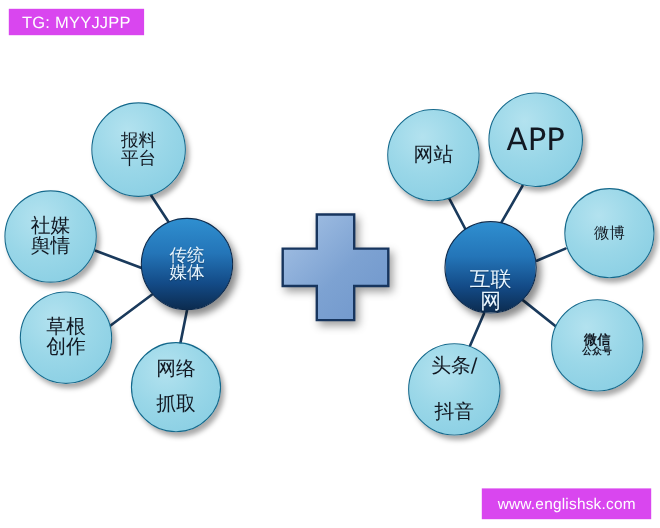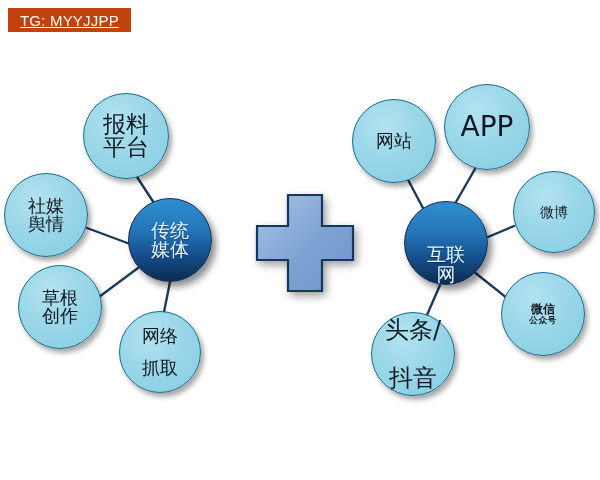--- a/index.html
+++ b/index.html
@@ -18,30 +18,29 @@
   #canvas {
     position: absolute;
     left: 0; top: 0;
     width: 600px;
     height: 480px;
   }
 
   
   .badge {
     position: absolute;
-    background: #c2410c;
+    background: #d946ef;
     color: #ffffff;
     font-family: "Liberation Sans", sans-serif;
     font-size: 15px;
     letter-spacing: 0.2px;
     display: flex;
     align-items: center;
     justify-content: center;
     white-space: nowrap;
-    text-decoration: underline;
   }
   #badge-tg {
     left: 8px;
     top: 8px;
     height: 24px;
     padding: 0 12px;
   }
   #badge-site {
     right: 8px;
     bottom: 8px;
@@ -107,54 +106,54 @@
       <line x1="99" y1="297" x2="138" y2="268" stroke="#1a3a5c" stroke-width="2.4" stroke-linecap="round"></line>
       <line x1="164" y1="312" x2="170" y2="282" stroke="#1a3a5c" stroke-width="2.4" stroke-linecap="round"></line>
       <line x1="405" y1="174" x2="424" y2="210" stroke="#1a3a5c" stroke-width="2.4" stroke-linecap="round"></line>
       <line x1="475" y1="169" x2="456" y2="202" stroke="#1a3a5c" stroke-width="2.4" stroke-linecap="round"></line>
       <line x1="514" y1="226" x2="488" y2="237" stroke="#1a3a5c" stroke-width="2.4" stroke-linecap="round"></line>
       <line x1="512" y1="302" x2="473" y2="271" stroke="#1a3a5c" stroke-width="2.4" stroke-linecap="round"></line>
       <line x1="427" y1="315" x2="440" y2="285" stroke="#1a3a5c" stroke-width="2.4" stroke-linecap="round"></line>
     </svg>
 
   <div id="nodes">
-      <div class="node leaf" style="left: 83px; top: 93px; width: 86px; height: 86px; font-size: 23px;">
+      <div class="node leaf" style="left: 83px; top: 93px; width: 86px; height: 86px; font-size: 16px;">
         <span class="line1">报料</span>
         <span class="line2">平台</span>
       </div>
       <div class="node leaf" style="left: 4px; top: 173px; width: 84px; height: 84px; font-size: 18px; align-items: center;">
         <span class="line1">社媒</span>
         <span class="line2">舆情</span>
       </div>
       <div class="node leaf" style="left: 18px; top: 265px; width: 84px; height: 84px; font-size: 18px;">
         <span class="line1">草根</span>
         <span class="line2">创作</span>
       </div>
       <div class="node leaf" style="left: 119px; top: 311px; width: 82px; height: 82px; font-size: 18px; gap: 14px;">
         <span class="line1">网络</span>
         <span class="line2">抓取</span>
       </div>
-      <div class="node hub" style="left: 128px; top: 198px; width: 84px; height: 84px; font-size: 19px;">
+      <div class="node hub" style="left: 128px; top: 198px; width: 84px; height: 84px; font-size: 16px;">
         <span class="line1">传统</span>
         <span class="line2">媒体</span>
       </div>
       <div class="node leaf" style="left: 352px; top: 99px; width: 84px; height: 84px; font-size: 18px;">
         <span class="line1">网站</span>
       </div>
       <div class="node leaf" style="left: 444px; top: 84px; width: 86px; height: 86px; font-size: 28px; align-items: center;">
         <span class="line1">APP</span>
       </div>
       <div class="node leaf" style="left: 513px; top: 171px; width: 82px; height: 82px; font-size: 14px;">
         <span class="line1">微博</span>
       </div>
       <div class="node leaf" style="left: 501px; top: 272px; width: 84px; height: 84px; font-size: 12px; font-weight: bold;">
         <span class="line1">微信</span>
         <span class="line2 small">公众号</span>
       </div>
-      <div class="node leaf" style="left: 371px; top: 312px; width: 84px; height: 84px; font-size: 24px; gap: 23px;">
+      <div class="node leaf" style="left: 371px; top: 312px; width: 84px; height: 84px; font-size: 18px; gap: 23px;">
         <span class="line1">头条/</span>
         <span class="line2">抖音</span>
       </div>
       <div class="node hub" style="left: 404px; top: 201px; width: 84px; height: 84px; font-size: 19px; justify-content: flex-end;">
         <span class="line1">互联</span>
         <span class="line2">网</span>
       </div>
     </div>
 
   <svg id="plus" width="112" height="112" viewBox="0 0 112 112" style="left: 249px; top: 187px;">
@@ -163,14 +162,15 @@
           <stop offset="0%" stop-color="#a8c4e6"></stop>
           <stop offset="55%" stop-color="#7da2d2"></stop>
           <stop offset="100%" stop-color="#6f96cb"></stop>
         </linearGradient>
       </defs>
       <polygon points="39,8 73,8 73,39 104,39 104,73 73,73 73,104 39,104 39,73 8,73 8,39 39,39" fill="url(#pg)" stroke="#17355e" stroke-width="2.2" stroke-linejoin="miter"></polygon>
     </svg>
 
   <div class="badge" id="badge-tg">TG: MYYJJPP</div>
 
+  <div class="badge" id="badge-site">www.englishsk.com</div>
 
 </div>
 
 </body></html>

